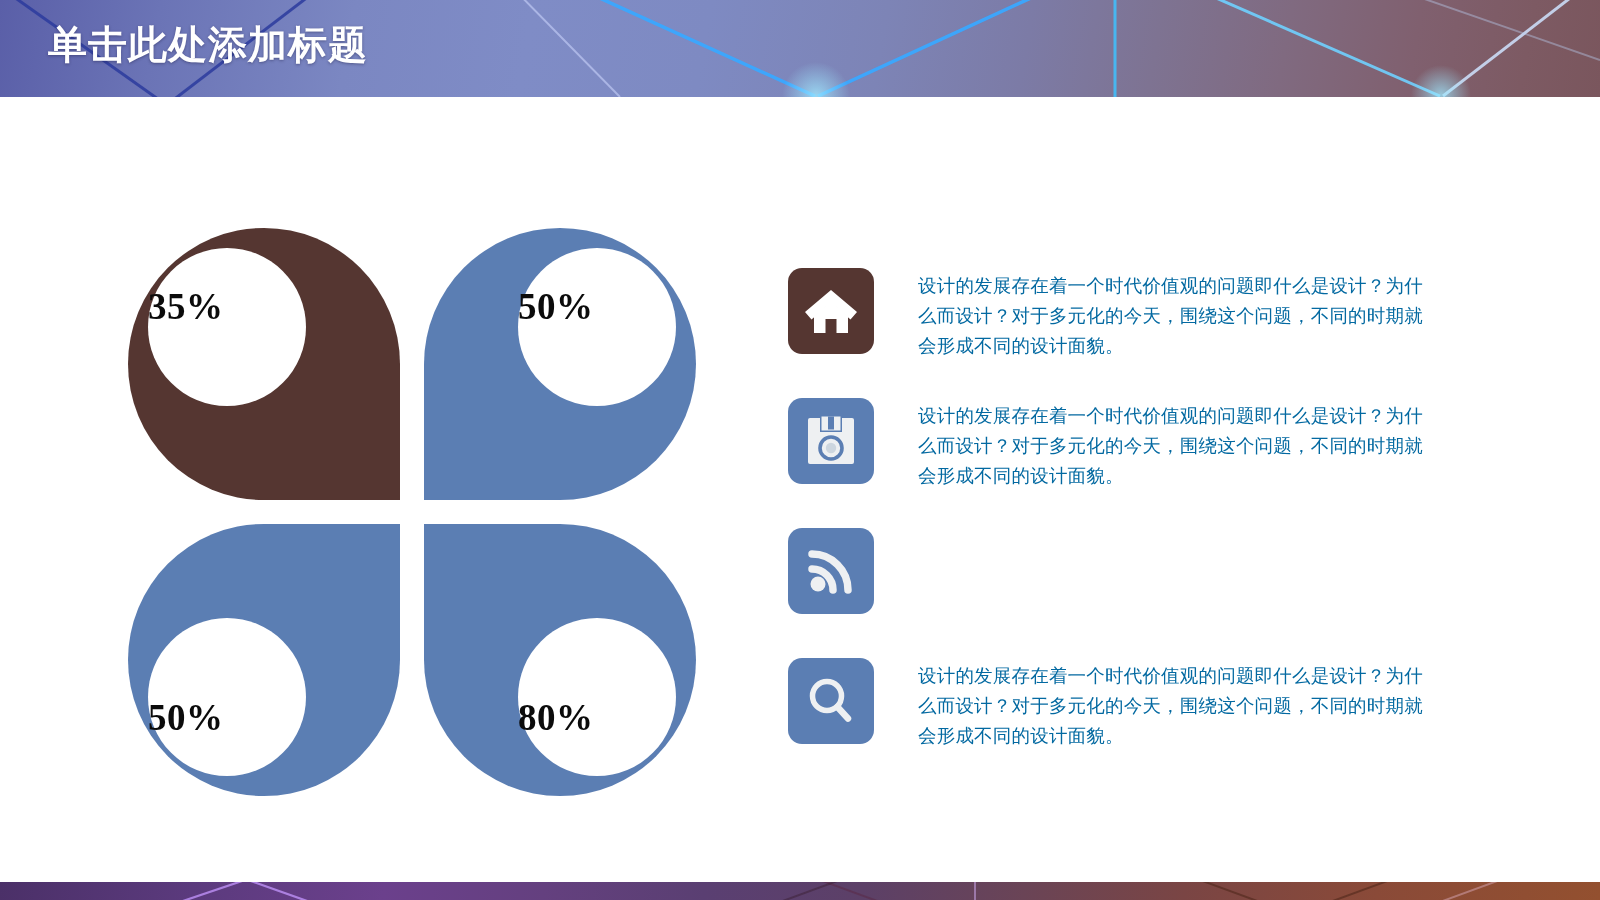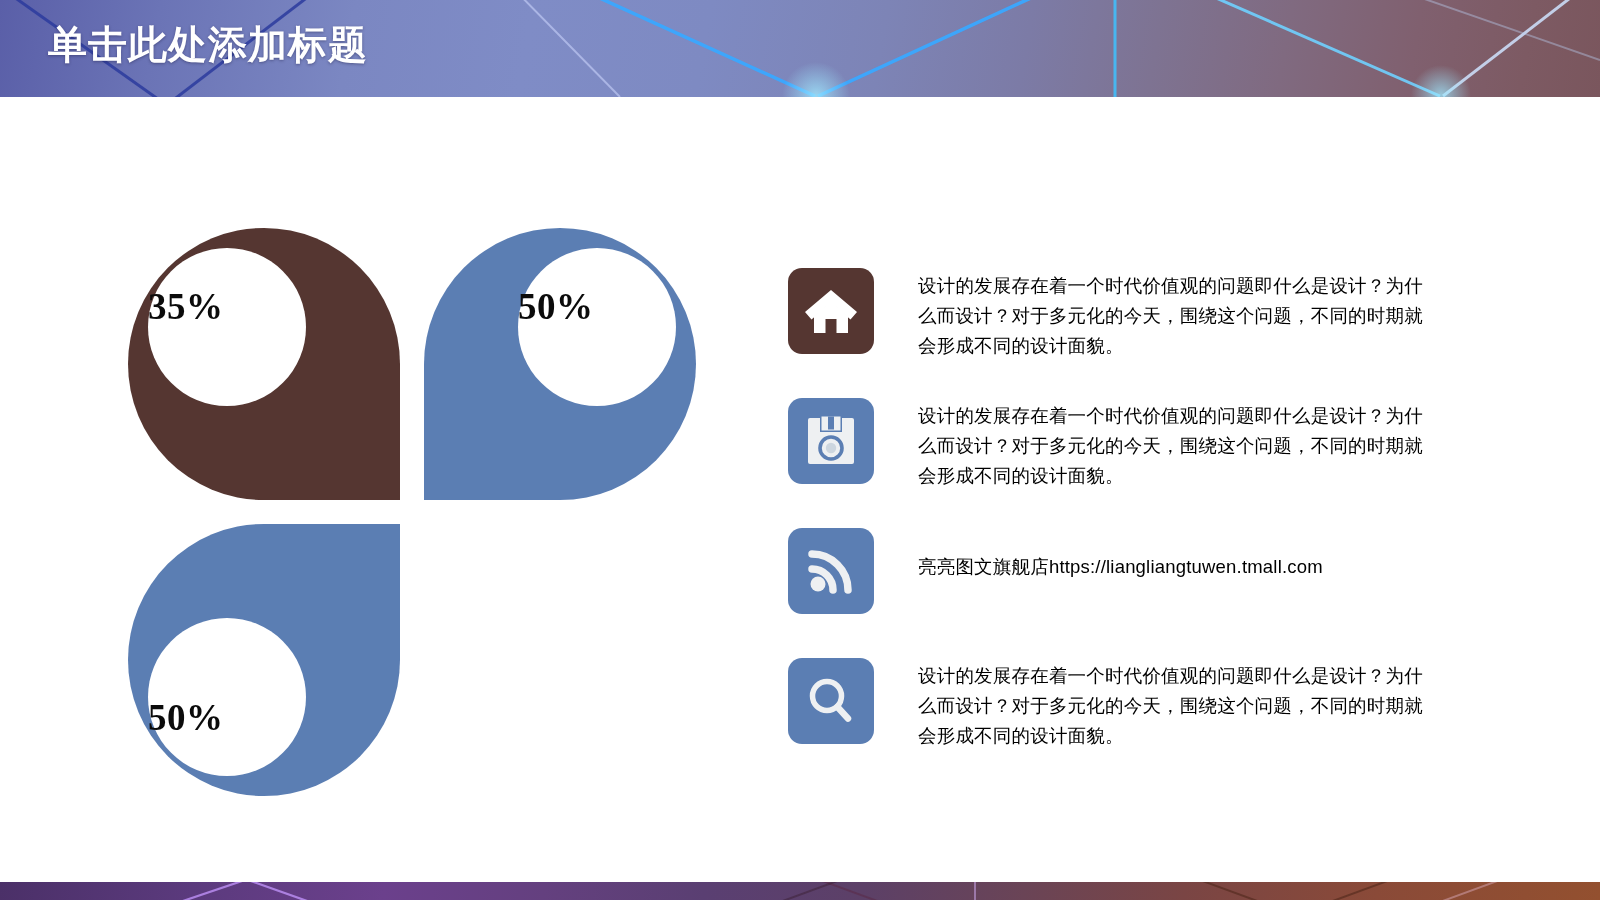--- a/index.html
+++ b/index.html
@@ -176,21 +176,21 @@
     border-radius: 14px;
     display: flex;
     align-items: center;
     justify-content: center;
   }
   .info-text {
     position: absolute;
     left: 130px;
     top: 3px;
     width: 510px;
-    color: #000000;
+    color: #0369a1;
     font-size: 18.5px;
     line-height: 30px;
     font-family: "Liberation Sans", "DejaVu Sans", sans-serif;
     letter-spacing: 0.2px;
   }
   .info-text.single {
     top: 24px;
     width: 560px;
     white-space: nowrap;
   }
@@ -239,20 +239,24 @@
   <div class="petal petal-tr" style="background:#5B7EB3">
     <div class="disc"></div>
     <div class="value">50%</div>
   </div>
 
   <div class="petal petal-bl" style="background:#5B7EB3">
     <div class="disc"></div>
     <div class="value">50%</div>
   </div>
 
+  <div class="petal petal-br" style="background:#5B7EB3">
+    <div class="disc"></div>
+    <div class="value">80%</div>
+  </div>
 
 </div>
 
 <div class="info-list">
 
   <div class="info-row info-row-0">
     <div class="info-icon" style="background:#553631">
       <svg width="56" height="52" viewBox="0 0 56 52">
         <path d="M28 5 L54 27 L47.5 34.5 L28 17.5 L8.5 34.5 L2 27 Z" fill="#fff"></path>
         <path d="M11 31 L28 16 L45 31 L45 48 L33.5 48 L33.5 34 L22.5 34 L22.5 48 L11 48 Z" fill="#fff"></path>
@@ -276,21 +280,20 @@
   </div>
 
   <div class="info-row info-row-2">
     <div class="info-icon" style="background:#5B7EB3">
       <svg width="52" height="52" viewBox="0 0 52 52">
         <circle cx="13" cy="39" r="7.5" fill="#eef0f2"></circle>
         <path d="M7 24 A21 21 0 0 1 28 45" fill="none" stroke="#eef0f2" stroke-width="7.5" stroke-linecap="round"></path>
         <path d="M7 9 A36 36 0 0 1 43 45" fill="none" stroke="#eef0f2" stroke-width="7.5" stroke-linecap="round"></path>
       </svg>
     </div>
-    <div class="info-text single">亮亮图文旗舰店https://liangliangtuwen.tmall.com</div>
   </div>
 
   <div class="info-row info-row-3">
     <div class="info-icon" style="background:#5B7EB3">
       <svg width="52" height="52" viewBox="0 0 52 52">
         <circle cx="22" cy="21" r="14.5" fill="none" stroke="#eef0f2" stroke-width="5.5"></circle>
         <line x1="32.5" y1="32" x2="43" y2="43.5" stroke="#eef0f2" stroke-width="6.5" stroke-linecap="round"></line>
       </svg>
     </div>
     <div class="info-text">设计的发展存在着一个时代价值观的问题即什么是设计？为什么而设计？对于多元化的今天，围绕这个问题，不同的时期就会形成不同的设计面貌。</div>

